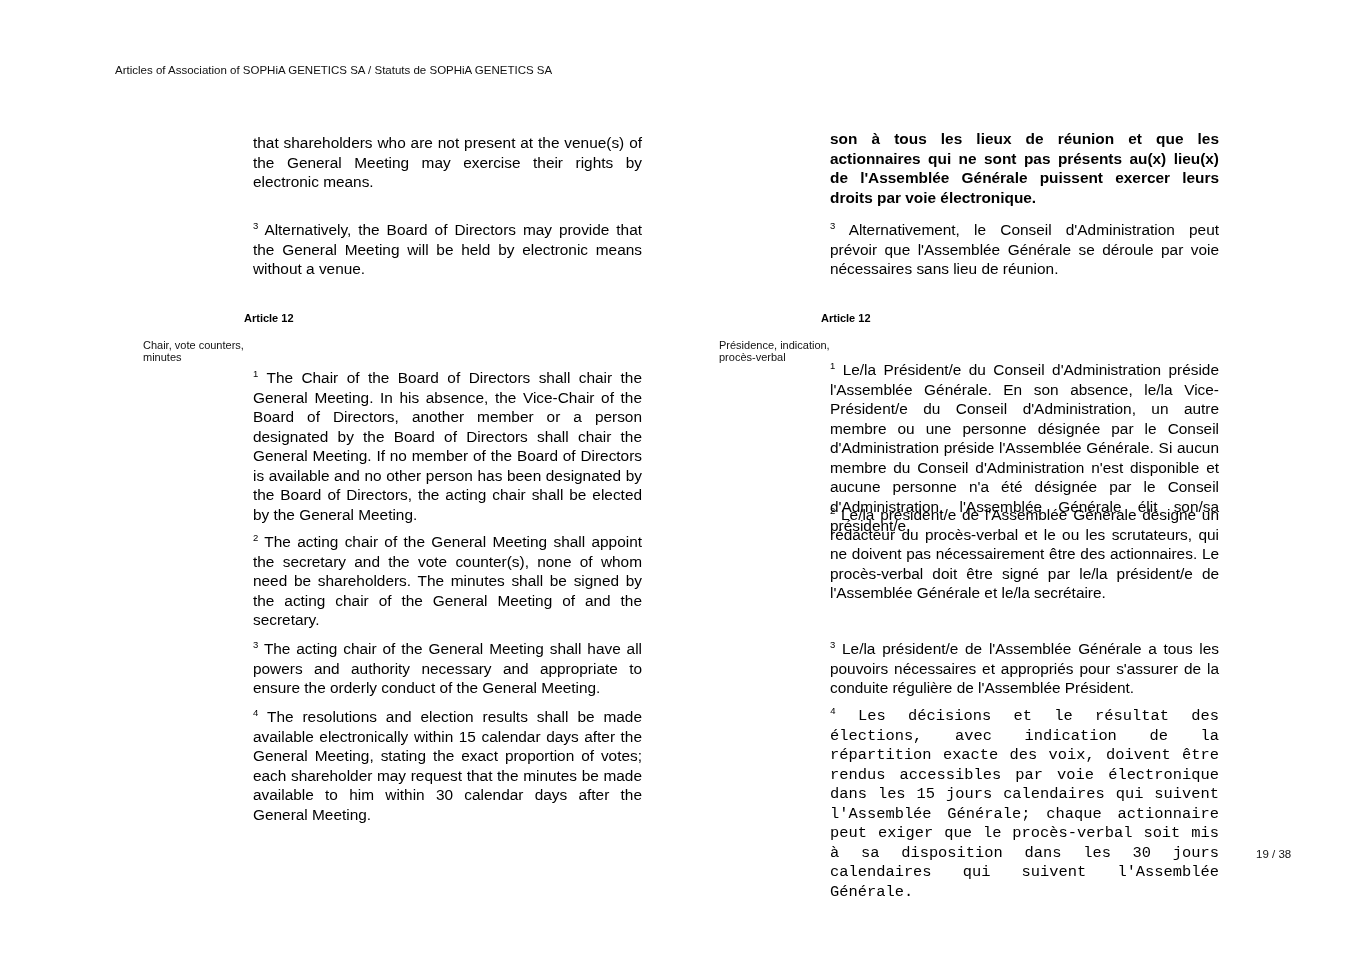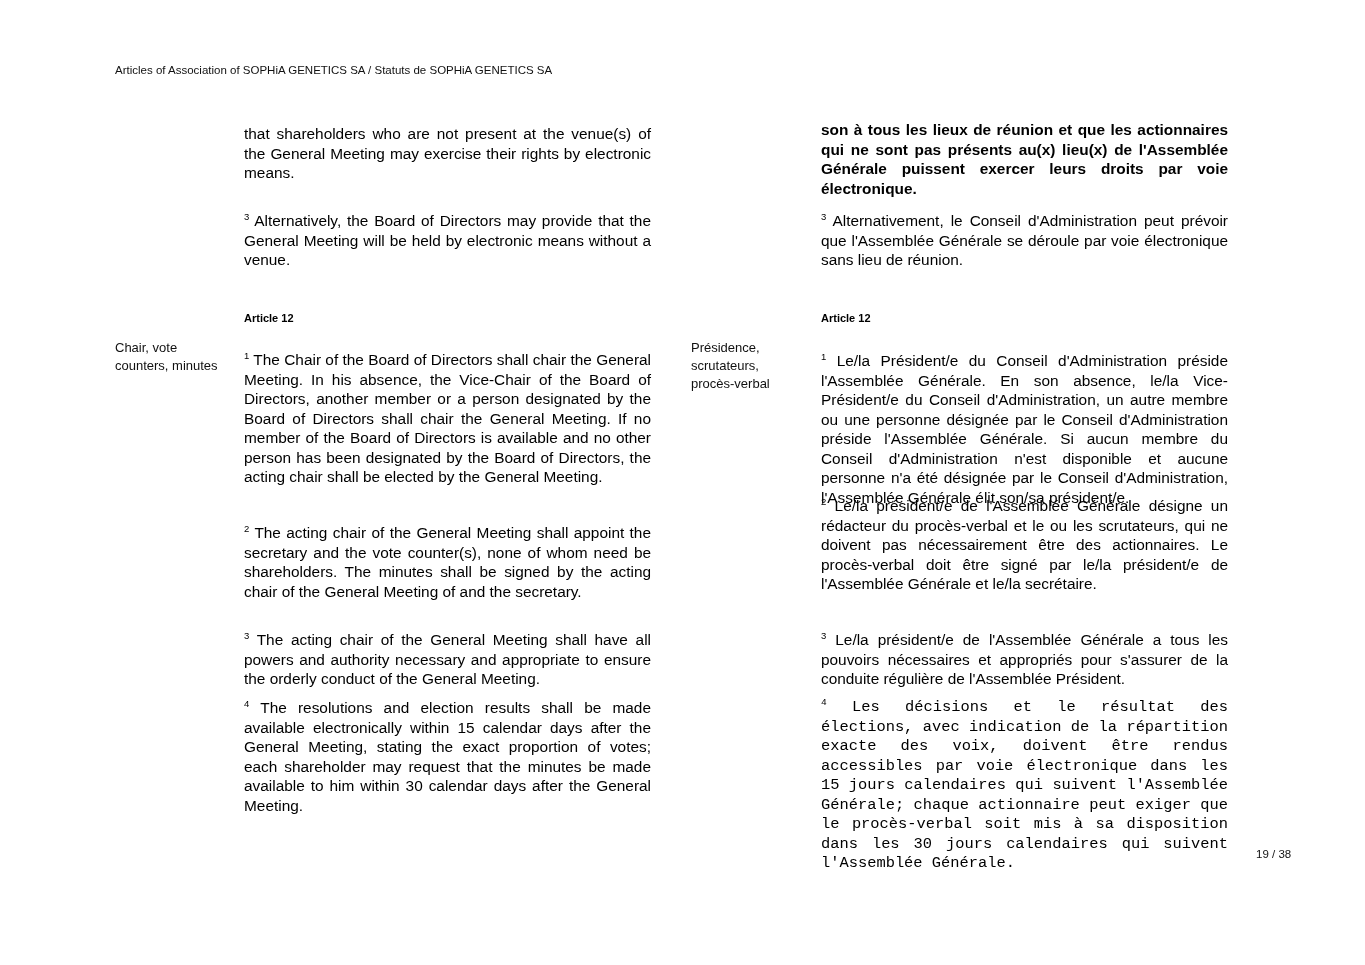--- a/index.html
+++ b/index.html
@@ -24,42 +24,43 @@
       white-space: nowrap;
       text-align: right;
     }
     .col {
       position: absolute;
       width: 407px;
       font-size: 15.4px;
       line-height: 19.5px;
     }
     .col p {
-      margin: 0;
+      margin: 9px;
       text-align: justify;
       text-align-last: left;
     }
     .col sup {
       font-size: 9.5px;
       vertical-align: 0;
       position: relative;
       top: -6px;
       line-height: 0;
     }
     .article-heading {
       position: absolute;
       font-weight: bold;
       font-size: 11px;
       line-height: 19.5px;
     }
     .sidenote {
       position: absolute;
-      font-size: 13px;
-      line-height: 18px;
+      font-size: 11px;
+      line-height: 12px;
       color: #111;
+      margin-left: 28px;
     }
     .page-number {
       position: absolute;
       left: 1213px;
       top: 848px;
       font-size: 11.5px;
       color: #111;
       white-space: nowrap;
       margin-left: 43px;
     }
@@ -77,47 +78,47 @@
 </div>
 
 <div class="col en" style="top:211px;">
   <p><sup>3</sup><span> Alternatively, the Board of Directors may provide that the General Meeting will be held by electronic means without a venue.</span></p>
 </div>
 
 <div class="article-heading en" style="top:309px;">Article 12</div>
 
 <div class="sidenote" style="left:115px; top:339px; width:110px;">Chair, vote counters, minutes</div>
 
-<div class="col en" style="top:350px;">
+<div class="col en" style="top:359px;">
   <p><sup>1</sup><span> The Chair of the Board of Directors shall chair the General Meeting. In his absence, the Vice-Chair of the Board of Directors, another member or a person designated by the Board of Directors shall chair the General Meeting. If no member of the Board of Directors is available and no other person has been designated by the Board of Directors, the acting chair shall be elected by the General Meeting.</span></p>
 </div>
 
 <div class="col en" style="top:523px;">
   <p><sup>2</sup><span> The acting chair of the General Meeting shall appoint the secretary and the vote counter(s), none of whom need be shareholders. The minutes shall be signed by the acting chair of the General Meeting of and the secretary.</span></p>
 </div>
 
 <div class="col en" style="top:630px;">
   <p><sup>3</sup><span> The acting chair of the General Meeting shall have all powers and authority necessary and appropriate to ensure the orderly conduct of the General Meeting.</span></p>
 </div>
 
 <div class="col en" style="top:698px;">
   <p><sup>4</sup><span> The resolutions and election results shall be made available electronically within 15 calendar days after the General Meeting, stating the exact proportion of votes; each shareholder may request that the minutes be made available to him within 30 calendar days after the General Meeting.</span></p>
 </div>
 
 <div class="col fr" style="top:120px;font-weight:bold;">
   <p>son à tous les lieux de réunion et que les actionnaires qui ne sont pas présents au(x) lieu(x) de l'Assemblée Générale puissent exercer leurs droits par voie électronique.</p>
 </div>
 
 <div class="col fr" style="top:211px;">
-  <p><sup>3</sup><span> Alternativement, le Conseil d'Administration peut prévoir que l'Assemblée Générale se déroule par voie électronique sans lieu de réunion.</span></p>
+  <p><sup>3</sup><span> Alternativement, le Conseil d'Administration peut prévoir que l'Assemblée Générale se déroule par voie nécessaires sans lieu de réunion.</span></p>
 </div>
 
 <div class="article-heading fr" style="top:309px;">Article 12</div>
 
-<div class="sidenote" style="left:691px; top:339px; width:112px;">Présidence, scrutateurs, procès-verbal</div>
+<div class="sidenote" style="left:691px; top:339px; width:112px;">Présidence, indication, procès-verbal</div>
 
 <div class="col fr" style="top:351px;">
   <p><sup>1</sup><span> Le/la Président/e du Conseil d'Administration préside l'Assemblée Générale. En son absence, le/la Vice-Président/e du Conseil d'Administration, un autre membre ou une personne désignée par le Conseil d'Administration préside l'Assemblée Générale. Si aucun membre du Conseil d'Administration n'est disponible et aucune personne n'a été désignée par le Conseil d'Administration, l'Assemblée Générale élit son/sa président/e.</span></p>
 </div>
 
 <div class="col fr" style="top:496px;">
   <p><sup>2</sup><span> Le/la président/e de l'Assemblée Générale désigne un rédacteur du procès-verbal et le ou les scrutateurs, qui ne doivent pas nécessairement être des actionnaires. Le procès-verbal doit être signé par le/la président/e de l'Assemblée Générale et le/la secrétaire.</span></p>
 </div>
 
 <div class="col fr" style="top:630px;">

